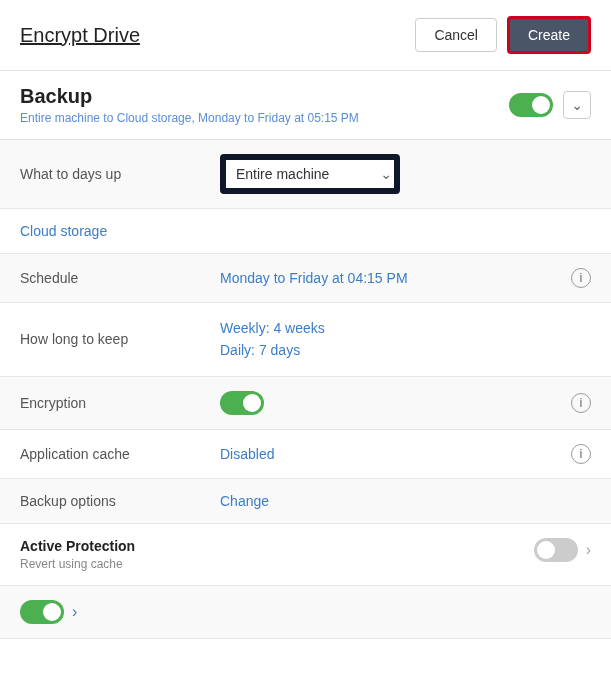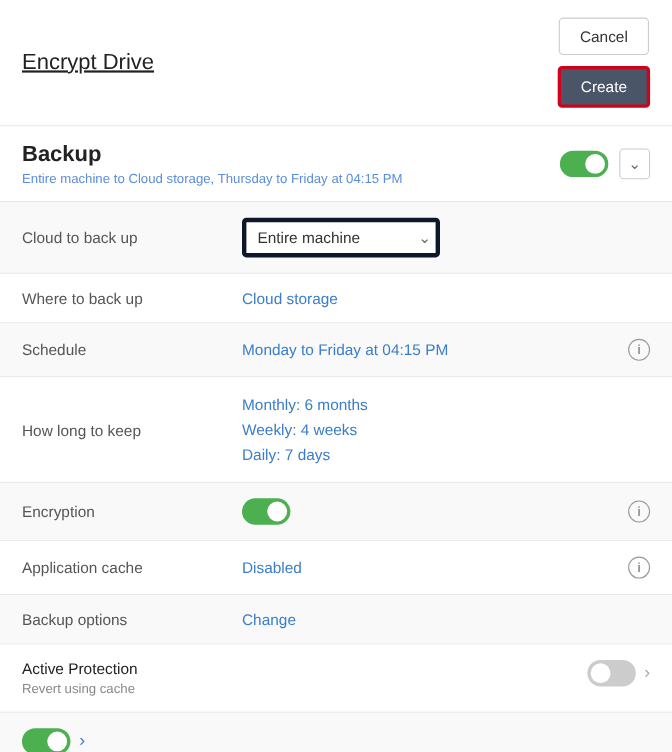--- a/index.html
+++ b/index.html
@@ -24,21 +24,20 @@
       font-size: 20px;
       font-weight: 400;
       color: #222;
       text-decoration: underline;
     }
 
     .header-actions {
       display: flex;
       gap: 10px;
       align-items: center;
-      flex-direction: column;
     }
 
     .btn-cancel {
       padding: 8px 18px;
       border: 1px solid #ccc;
       background: #fff;
       border-radius: 4px;
       cursor: pointer;
       font-size: 14px;
       color: #333;
@@ -193,21 +192,21 @@
     }
 
     
     .select-wrapper {
       position: relative;
       display: inline-block;
     }
 
     .row-select {
       appearance: none;
-      border: 4px solid #0f172a;
+      border: 6px solid #0f172a;
       border-radius: 4px;
       padding: 6px 32px 6px 10px;
       font-size: 14px;
       color: #333;
       background: #fff;
       cursor: pointer;
       min-width: 180px;
     }
 
     .select-arrow {
@@ -226,21 +225,21 @@
       background: #fff;
     }
 
     .protection-header {
       display: flex;
       align-items: flex-start;
       justify-content: space-between;
     }
 
     .protection-title {
-      font-weight: 400;
+      font-weight: 700;
       font-size: 14px;
       color: #222;
     }
 
     .protection-subtitle {
       font-size: 12px;
       color: #888;
       margin-top: 3px;
     }
 
@@ -300,64 +299,62 @@
   <span class="header-title">Encrypt Drive</span>
   <div class="header-actions">
     <button class="btn-cancel">Cancel</button>
     <button class="btn-create">Create</button>
   </div>
 </div>
 
 <div class="backup-section">
   <div class="backup-section-left">
     <div class="backup-title">Backup</div>
-    <div class="backup-subtitle">Entire machine to Cloud storage, Thursday to Friday at 04:15 PM</div>
+    <div class="backup-subtitle">Entire machine to Cloud storage, Monday to Friday at 05:15 PM</div>
   </div>
   <div class="backup-section-right">
     <label class="toggle">
       <input type="checkbox" checked="" style="">
       <span class="slider"></span>
     </label>
     <div class="chevron-down">
       <span>⌄</span>
     </div>
   </div>
 </div>
 
 <div class="settings-row">
-  <div class="row-label">Cloud to back up</div>
+  <div class="row-label">What to days up</div>
   <div class="row-value">
     <div class="select-wrapper">
       <select class="row-select">
         <option>Entire machine</option>
         <option>Files/Folders</option>
         <option>System State</option>
       </select>
       <span class="select-arrow">⌄</span>
     </div>
   </div>
 </div>
 
 <div class="settings-row" style="background:#fff;">
-  <div class="row-label">Where to back up</div>
   <div class="row-value" style="cursor:pointer;">Cloud storage</div>
 </div>
 
 <div class="settings-row">
   <div class="row-label">Schedule</div>
   <div class="row-right" style="flex:1; display:flex; align-items:center; justify-content:space-between;">
     <span class="row-value" style="cursor:pointer;">Monday to Friday at 04:15 PM</span>
     <div class="info-icon">i</div>
   </div>
 </div>
 
 <div class="settings-row" style="background:#fff;">
   <div class="row-label">How long to keep</div>
   <div class="row-value multiline">
-    <div>Monthly: 6 months</div>
     <div>Weekly: 4 weeks</div>
     <div>Daily: 7 days</div>
   </div>
 </div>
 
 <div class="settings-row">
   <div class="row-label">Encryption</div>
   <div class="row-right" style="flex:1; display:flex; align-items:center; justify-content:space-between;">
     <label class="toggle">
       <input type="checkbox" checked="" style="">

